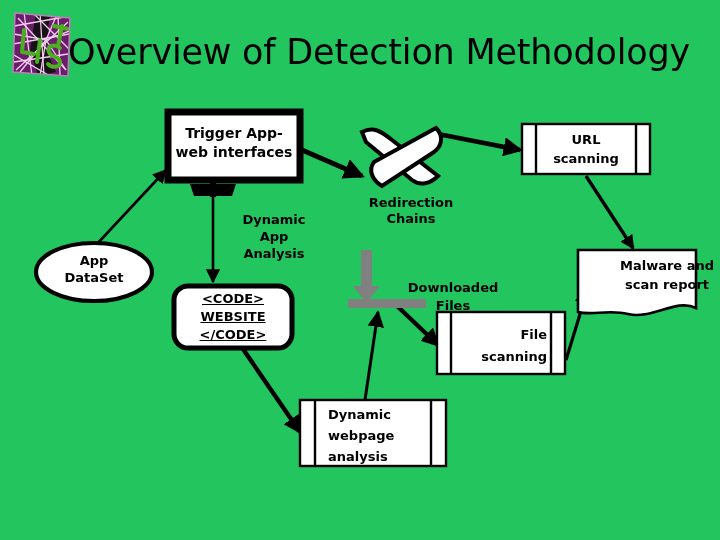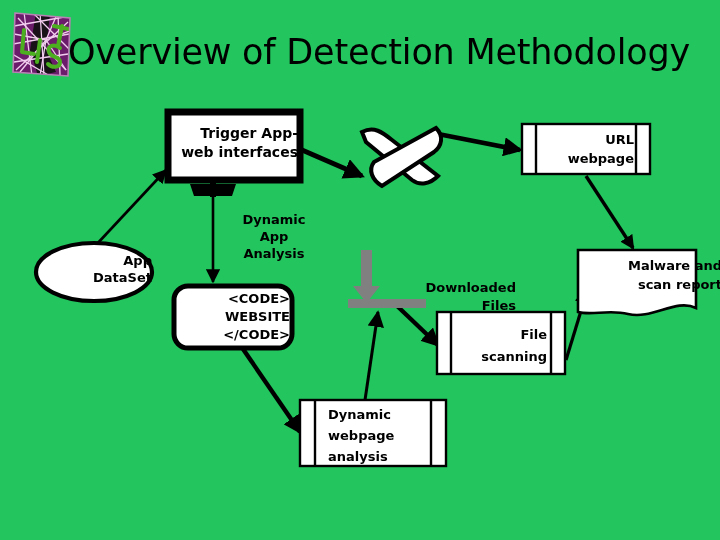--- a/index.html
+++ b/index.html
@@ -50,21 +50,21 @@
     left: 0;
     top: 0;
     width: 720px;
     height: 540px;
   }
   .nodelabel {
     position: absolute;
     font-family: "DejaVu Sans", sans-serif;
     font-weight: bold;
     color: #000000;
-    text-align: right;
+    text-align: center;
     line-height: 17px;
     font-size: 13px;
     white-space: pre-line;
   }
   .freelabel {
     position: absolute;
     font-family: "DejaVu Sans", sans-serif;
     font-weight: bold;
     color: #000000;
     text-align: center;
@@ -219,27 +219,29 @@
       <line x1="431" y1="400" x2="431" y2="466" stroke="#000000" stroke-width="2.4"></line>
     </g>
   </svg>
 
   <div class="nodelabel" style="left:36px; top:252px; width:116px;">App
 DataSet</div>
 
   <div class="nodelabel" style="left:170px; top:124px; width:128px; font-size:14px; line-height:19px;">Trigger App-
 web interfaces</div>
 
-  <div class="nodelabel" style="left:176px; top:290px; width:114px; line-height:18px;">&lt;CODE&gt;
+  <div class="nodelabel" style="left:176px; top:290px; width:114px; line-height:18px;text-decoration:underline;">&lt;CODE&gt;
 WEBSITE
 &lt;/CODE&gt;</div>
 
+  <div class="nodelabel" style="left:358px; top:195px; width:106px; line-height:16px;">Redirection
+Chains</div>
 
   <div class="nodelabel" style="left:538px; top:130px; width:96px; line-height:19px;">URL
-webpage</div>
+scanning</div>
 
   <div class="nodelabel" style="left:390px; top:252px; width:126px; line-height:18px;margin-top:27px;">Downloaded
 Files</div>
 
   <div class="nodelabel" style="left:455px; top:324px; width:92px; text-align:right; line-height:22px;">File
 scanning</div>
 
   <div class="nodelabel" style="left:580px; top:256px; width:110px; line-height:19px;padding-left:32px;">Malware and
 scan report</div>
 

